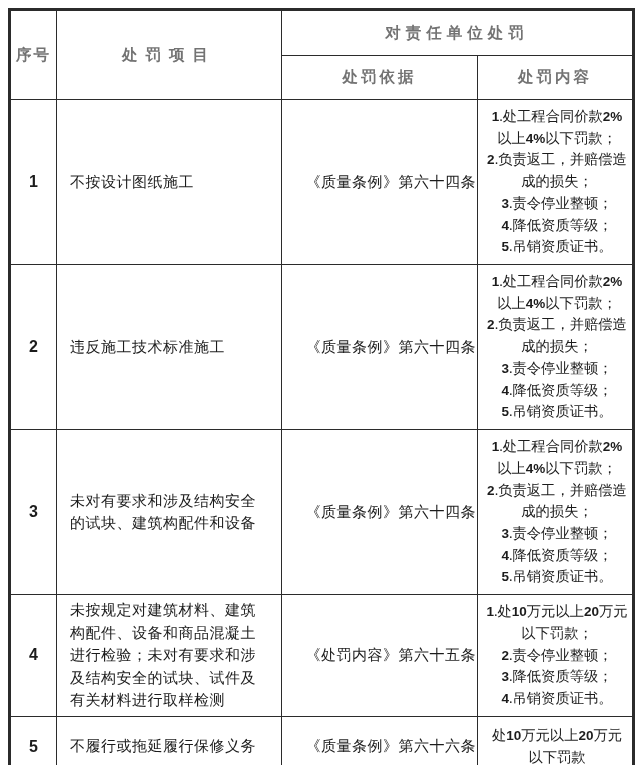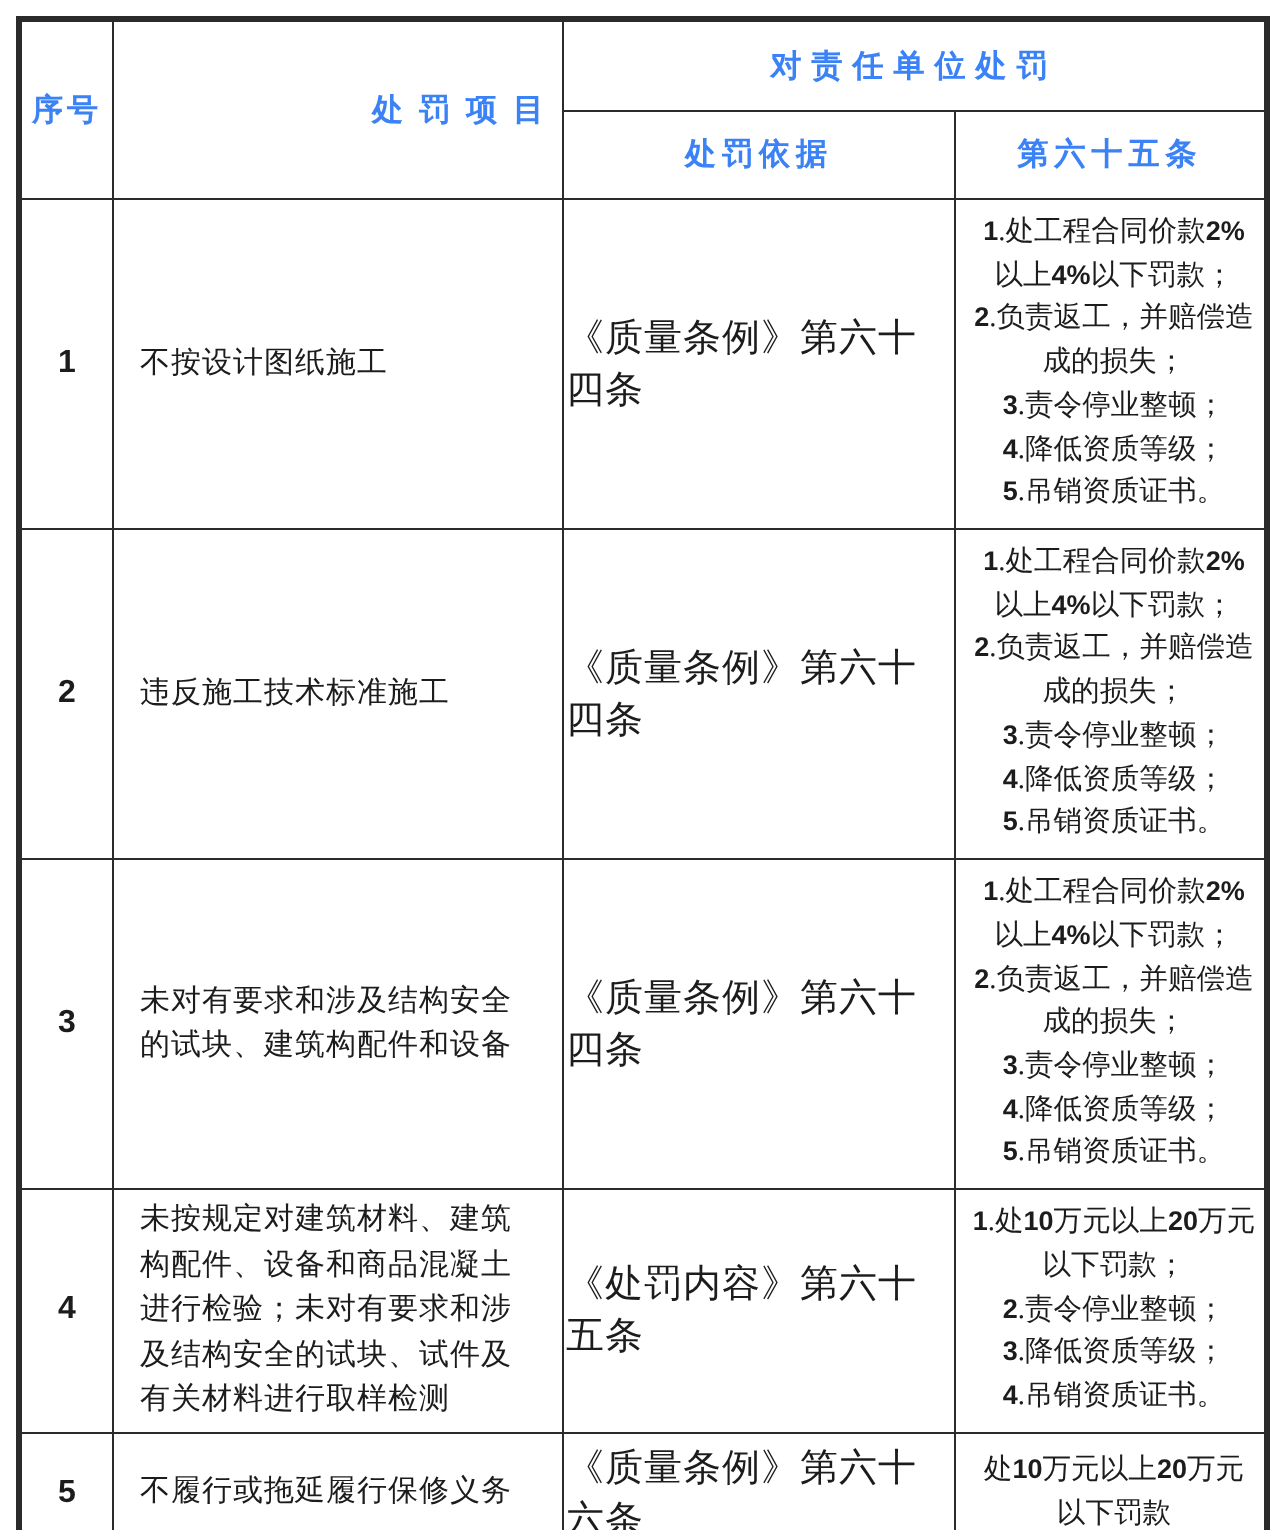--- a/index.html
+++ b/index.html
@@ -31,43 +31,43 @@
   }
   col.c1 { width: 47px; }
   col.c2 { width: 225px; }
   col.c3 { width: 196px; }
   col.c4 { width: 156px; }
 
   th {
     font-weight: bold;
     font-size: 15.5px;
     text-align: center;
-    color: #3b82f6;
+    color: #737373;
   }
   th.h-group { height: 46px; letter-spacing: 5px; }
   th.h-sub   { height: 44px; letter-spacing: 3px; }
   th.h-no    { letter-spacing: 2px; text-align: center; }
-  th.h-item  { letter-spacing: 8px; text-align: right; }
+  th.h-item  { letter-spacing: 8px; }
 
   td.c-no {
     text-align: center;
     font-weight: bold;
     font-size: 16px;
     font-family: "Liberation Sans", "DejaVu Sans", sans-serif;
   }
   td.c-item {
     text-align: left;
     padding: 4px 10px 4px 13px;
     font-size: 15px;
     line-height: 1.5;
     letter-spacing: 0.5px;
   }
   td.c-basis {
-    text-align: left;
-    font-size: 19px;
+    text-align: right;
+    font-size: 15px;
     letter-spacing: 0.5px;
   }
   td.c-content {
     text-align: center;
     padding: 6px 4px 6px 8px;
     font-size: 14.3px;
     line-height: 1.52;
     vertical-align: middle;
   }
   td.c-content b {
@@ -92,21 +92,21 @@
         <col class="c4">
     </colgroup>
     <thead>
       <tr>
         <th class="h-group h-no" rowspan="2">序号</th>
         <th class="h-group h-item" rowspan="2">处罚项目</th>
         <th class="h-group" colspan="2">对责任单位处罚</th>
       </tr>
       <tr>
         <th class="h-sub">处罚依据</th>
-        <th class="h-sub">第六十五条</th>
+        <th class="h-sub">处罚内容</th>
       </tr>
     </thead>
     <tbody id="rows-body">
         <tr class="r-0">
     <td class="c-no">1</td>
     <td class="c-item">不按设计图纸施工</td>
     <td class="c-basis">《质量条例》第六十四条</td>
     <td class="c-content">
             <div><b>1</b>.处工程合同价款<b>2%</b>以上<b>4%</b>以下罚款；</div>
             <div><b>2</b>.负责返工，并赔偿造成的损失；</div>

